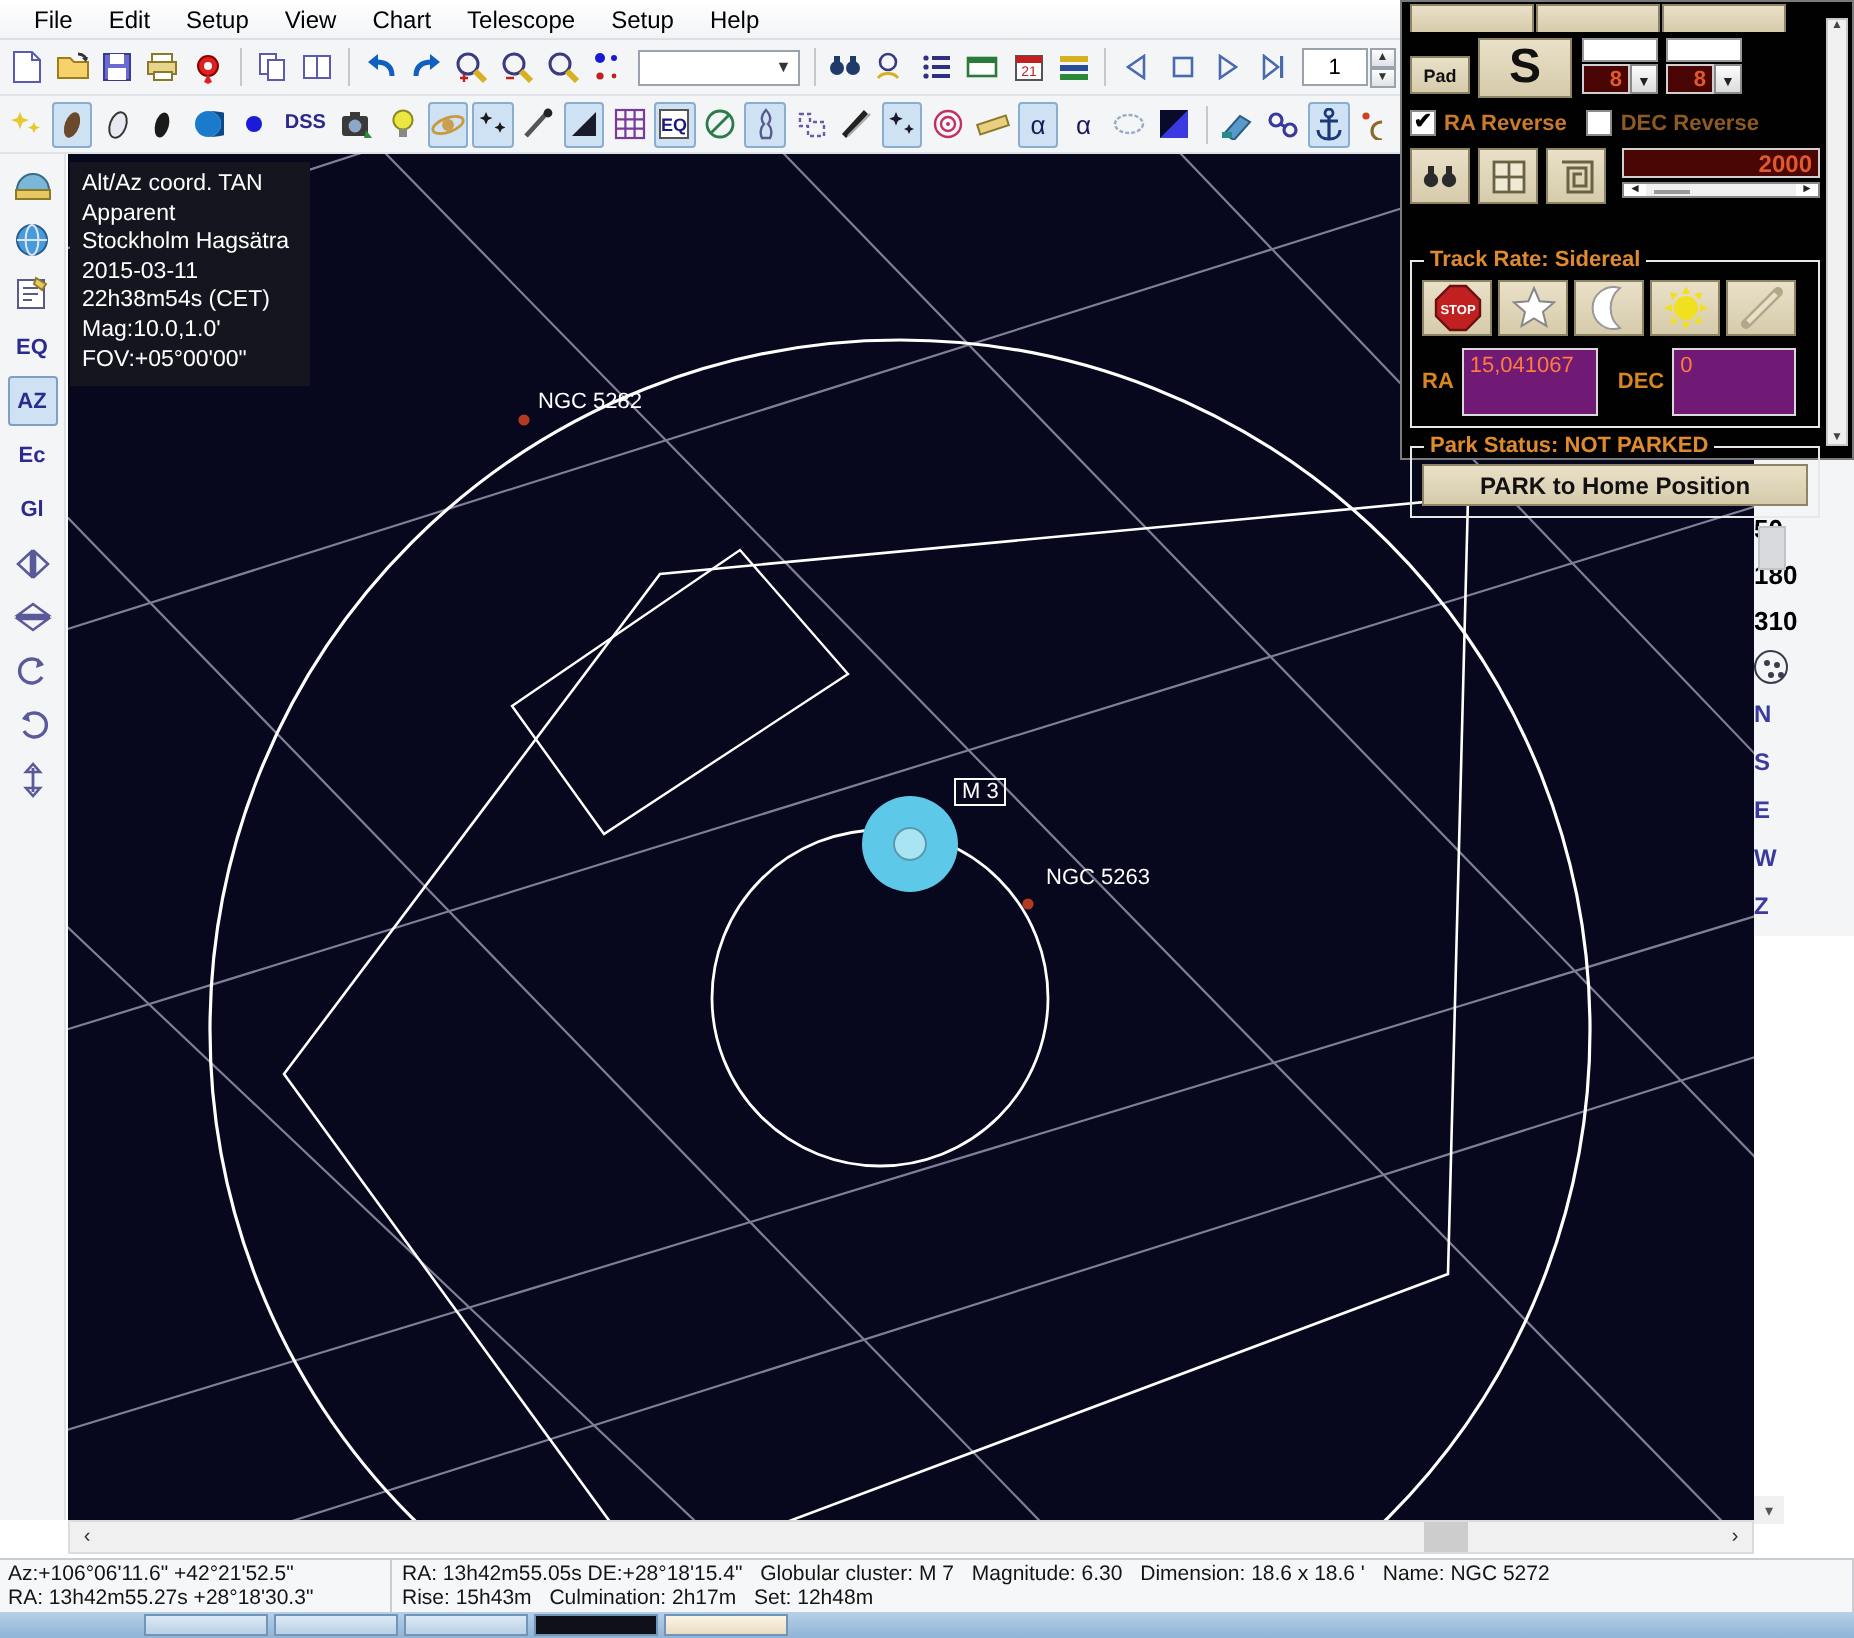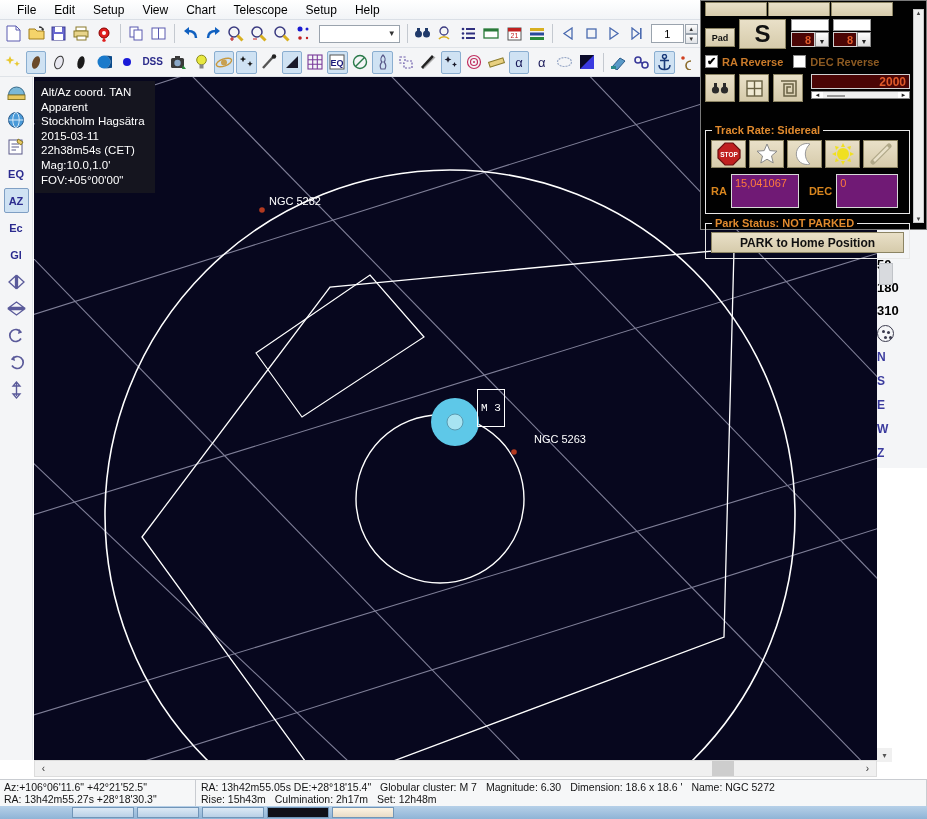--- a/index.html
+++ b/index.html
@@ -83,21 +83,21 @@
     position: absolute; left: 34px; top: 77px;
     width: 843px; height: 683px;
     background: #07071e; overflow: hidden;
   }
   #chart svg { position: absolute; left: 0; top: 0; }
   .objlabel {
     position: absolute; color: #ffffff; font-size: 11px;
     font-family: "Liberation Sans", sans-serif; white-space: nowrap;
   }
   .objlabel.boxed {
-    border: 1px solid #ffffff; padding: 12px 3px; background: transparent; font-family: Liberation Mono, monospace;
+    border: 1px solid #ffffff; padding: 0 3px; background: transparent;
   }
 
   
   #infobox {
     position: absolute; left: 1px; top: 4px;
     background: #15151f; color: #ffffff;
     padding: 4px 10px 6px 6px; line-height: 14.6px;
     font-size: 11.5px; font-family: "Liberation Sans", sans-serif;
   }
 
@@ -688,21 +688,21 @@
       <path d="M108 460 L296 210 L700 172 L690 560 L290 710 Z" fill="none" stroke="#ffffff" stroke-width="1.3"></path>
       <path d="M222 276 L336 198 L390 260 L268 340 Z" fill="none" stroke="#ffffff" stroke-width="1.2"></path>
       <circle cx="406" cy="422" r="84" fill="none" stroke="#ffffff" stroke-width="1.4"></circle>
       <circle cx="421" cy="345" r="24" fill="#5ec8e8"></circle>
       <circle cx="421" cy="345" r="8" fill="#a8e4f2" stroke="#5a9ab0" stroke-width="1"></circle>
       <circle cx="228" cy="133" r="2.8" fill="#b23a20"></circle>
       <circle cx="480" cy="375" r="2.8" fill="#b23a20"></circle>
     </svg>
 
     <div class="objlabel" style="left:235px;top:118px">NGC 5282</div>
-    <div class="objlabel" style="left:500px;top:356px">NGC 5263</div>
+    <div class="objlabel" style="left:489px;top:356px">NGC 5263</div>
     <div class="objlabel boxed" style="left:443px;top:312px">M 3</div>
 
     <div id="infobox">
       <div>Alt/Az coord. TAN</div>
       <div>Apparent</div>
       <div>Stockholm Hagsätra</div>
       <div>2015-03-11</div>
       <div>22h38m54s (CET)</div>
       <div>Mag:10.0,1.0'</div>
       <div>FOV:+05°00'00"</div>

